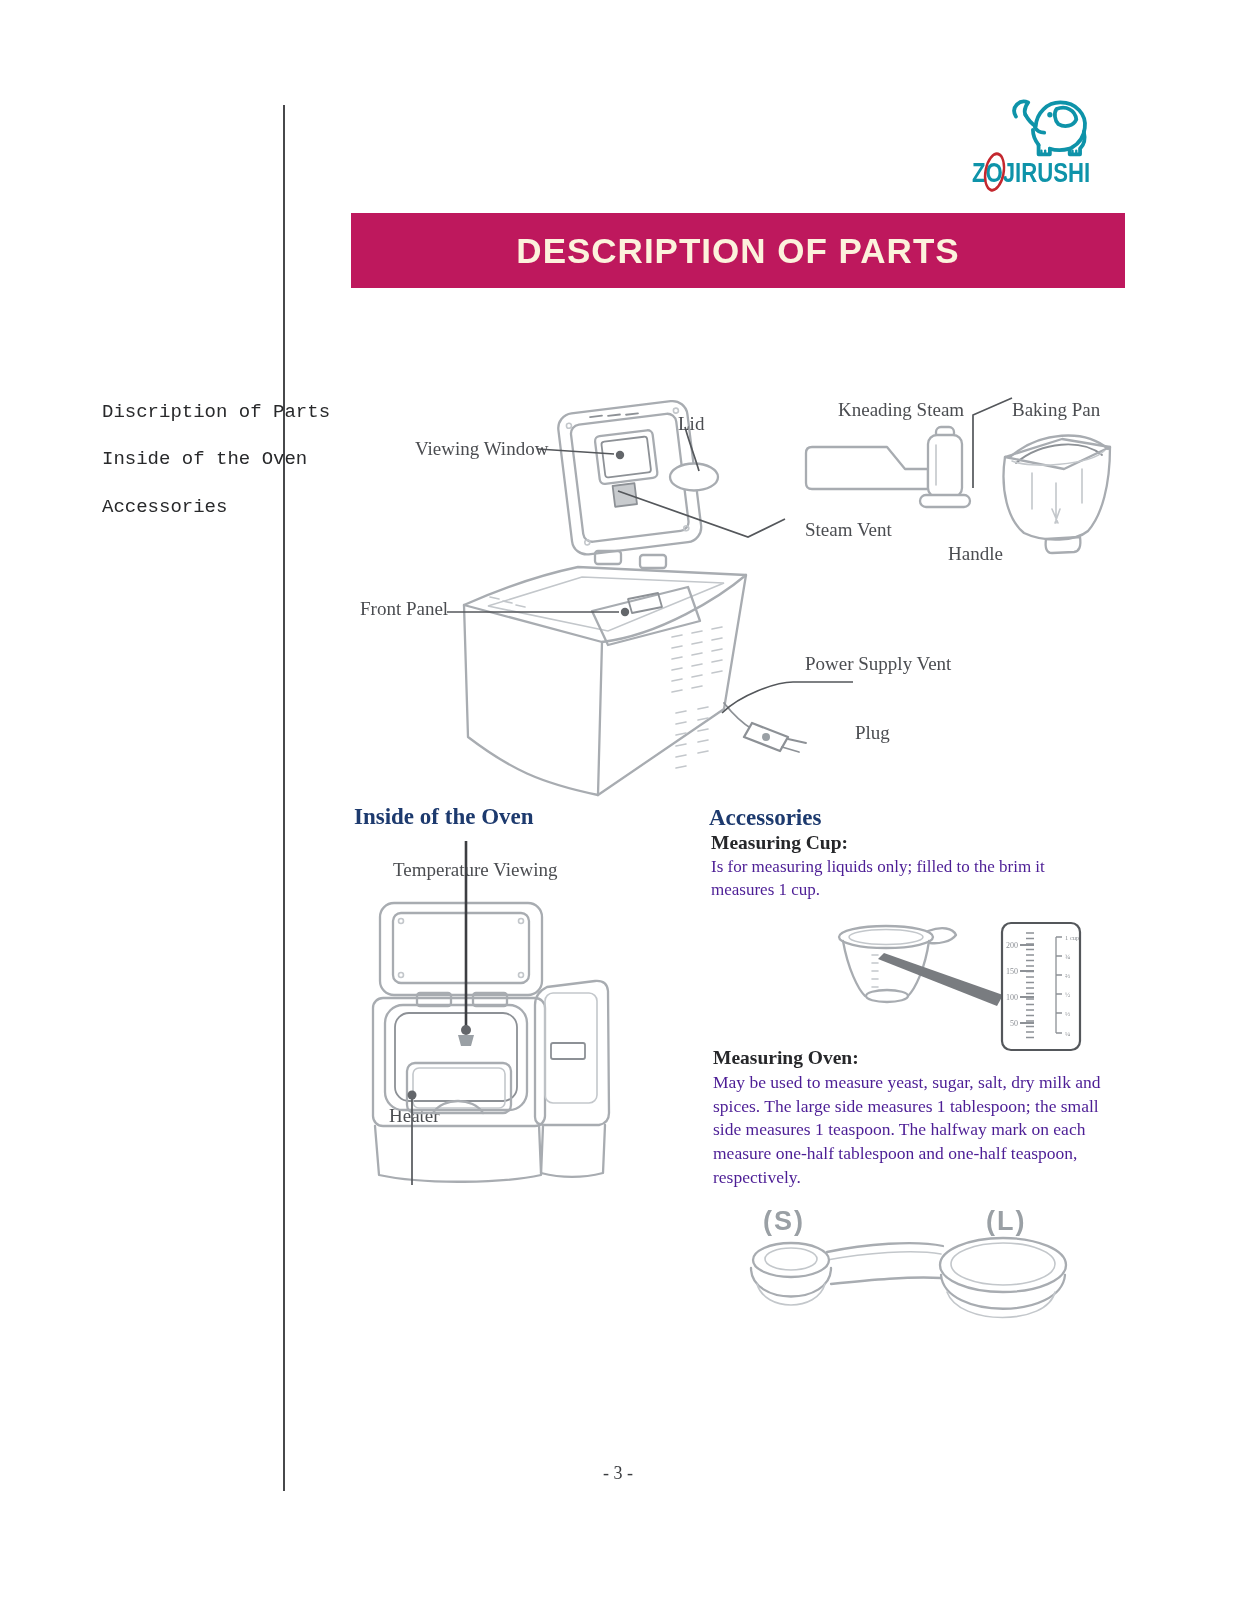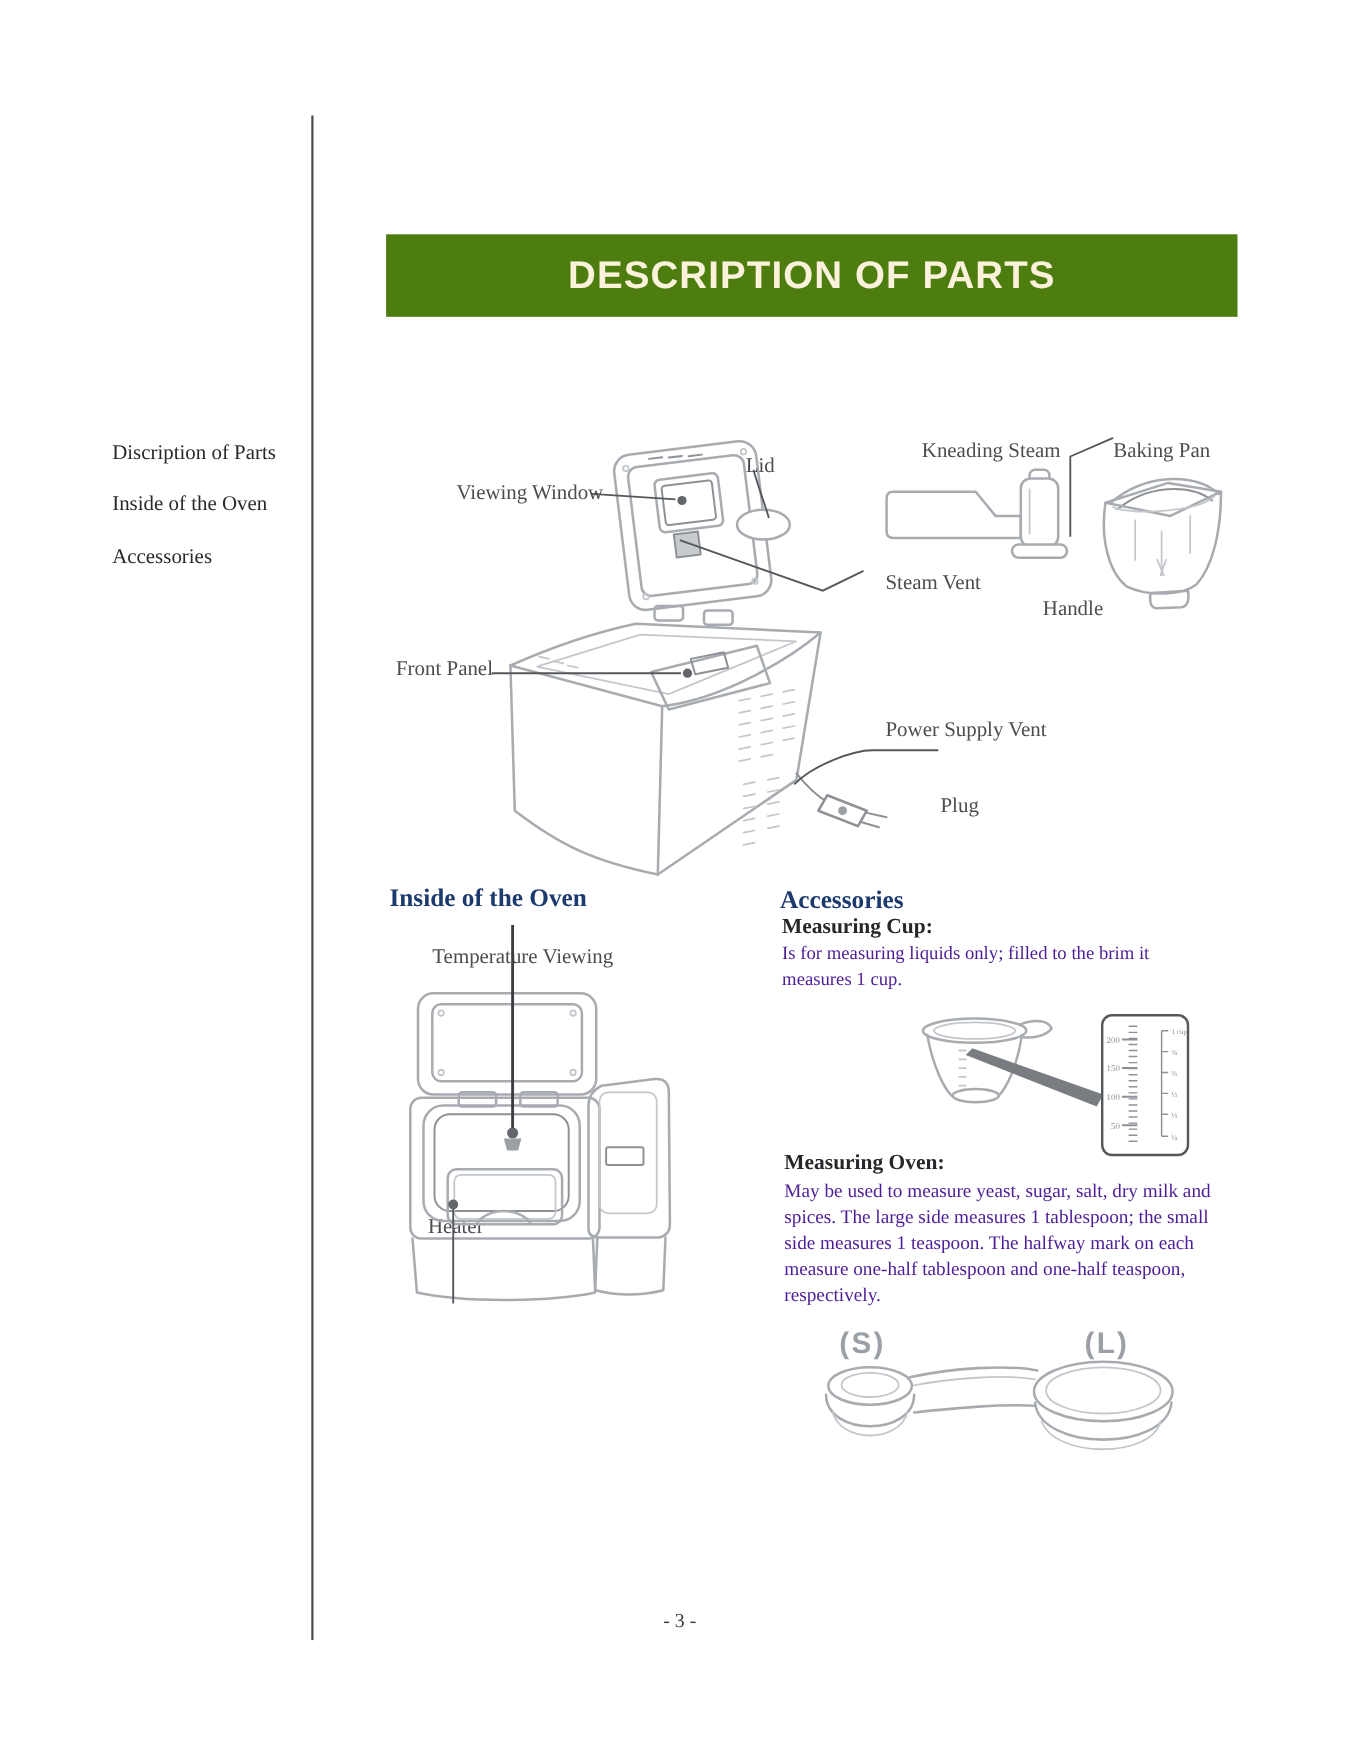--- a/index.html
+++ b/index.html
@@ -20,31 +20,31 @@
   }
   .zo-o { position:relative; display:inline-block; }
   .o-ring {
     position:absolute; left:-2px; top:-6px; width:19px; height:34px;
     border:3px solid #c4272e; border-radius:50%; transform:rotate(14deg);
   }
 
   
   .banner {
     position:absolute; left:351px; top:213px; width:774px; height:75px;
-    background:#4d7c0f; display:flex; align-items:center; justify-content:center;
+    background:#be185d; display:flex; align-items:center; justify-content:center;
   }
   .banner-text {
     font-family:"Liberation Sans", sans-serif; font-weight:bold; font-size:35px;
     color:#fcf2dc; letter-spacing:1px;
   }
 
   
   .sidebar-item {
     position:absolute; left:102px; white-space:nowrap;
-    font-family:Liberation Serif, serif; font-size:19px; color:#28292b;
+    font-family:Liberation Mono, monospace; font-size:19px; color:#28292b;
   }
 
   
   .lbl { position:absolute; font-size:19px; color:#4b4d51; white-space:nowrap; }
   .heading { position:absolute; font-weight:bold; font-size:23px; color:#1d3a6e; white-space:nowrap; }
   .subheading { position:absolute; font-weight:bold; font-size:19.5px; color:#26272a; white-space:nowrap; }
   .body-text { position:absolute; font-size:17px; color:#4c1d95; line-height:1.35; }
   .spoon-label {
     position:absolute; font-family:"Liberation Sans", sans-serif; font-weight:bold;
     font-size:27px; color:#9aa0a5; letter-spacing:2px;
@@ -62,20 +62,37 @@
   .grayfill { fill:#9aa0a5; stroke:none; }
   .ticktext { font-family:"Liberation Serif", serif; fill:#8b8f94; }
 </style>
 </head>
 <body>
 
 <div class="page">
 
   <div class="vline"></div>
 
+  <div class="logo-wrap">
+    <svg class="logo-elephant" width="100" height="66" viewBox="0 0 100 70">
+      <g stroke="#0e93a9" stroke-width="4" fill="none" stroke-linecap="round" stroke-linejoin="round">
+        <path d="M16,24 C10,14 20,5 29,9 C26,13 24,17 26,22"></path>
+        <path d="M26,22 C30,29 35,33 37,34 C38,20 49,9 63,9 C80,9 91,22 89,36 C88,46 82,53 75,57"></path>
+        <path d="M88,40 C90,48 88,54 84,58 L84,64 L73,64 L73,58"></path>
+        <path d="M52,58 L52,64 L40,64 L40,54"></path>
+        <path d="M52,58 C58,60 66,60 73,58"></path>
+        <path d="M40,54 C36,49 34,44 34,38"></path>
+        <path d="M59,16 C69,12 79,17 80,27 C77,34 68,36 61,32 C57,28 56,20 59,16"></path>
+        <path d="M36,35 C38,39 42,41 46,41"></path>
+        <path d="M43,60 v3 M47,60 v3 M76,60 v3 M80,60 v3" stroke-width="2.5"></path>
+      </g>
+      <circle cx="52" cy="22" r="2.8" fill="#0e93a9"></circle>
+    </svg>
+    <div class="wordmark"><span>Z</span><span class="zo-o">O<span class="o-ring"></span></span><span>JIRUSHI</span></div>
+  </div>
 
   <div class="banner">
     <span class="banner-text">DESCRIPTION OF PARTS</span>
   </div>
 
   <div class="sidebar-item" style="top:401px">Discription of Parts</div>
   <div class="sidebar-item" style="top:448px">Inside of the Oven</div>
   <div class="sidebar-item" style="top:496px">Accessories</div>
 
   <svg class="fig" style="left:340px; top:385px" width="785" height="420" viewBox="0 0 785 420">

